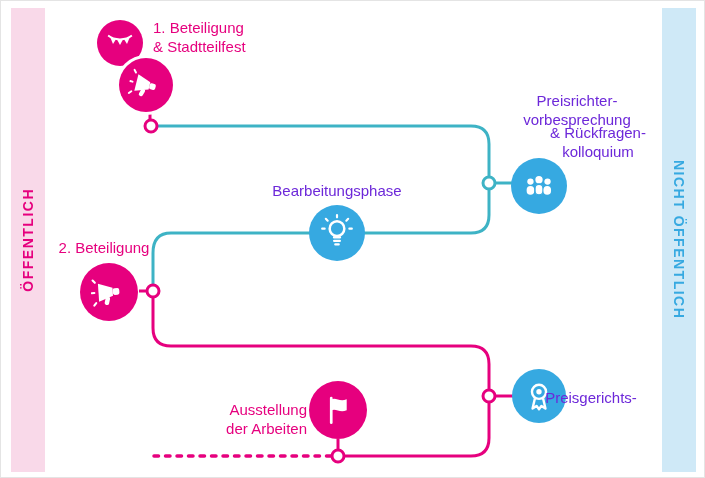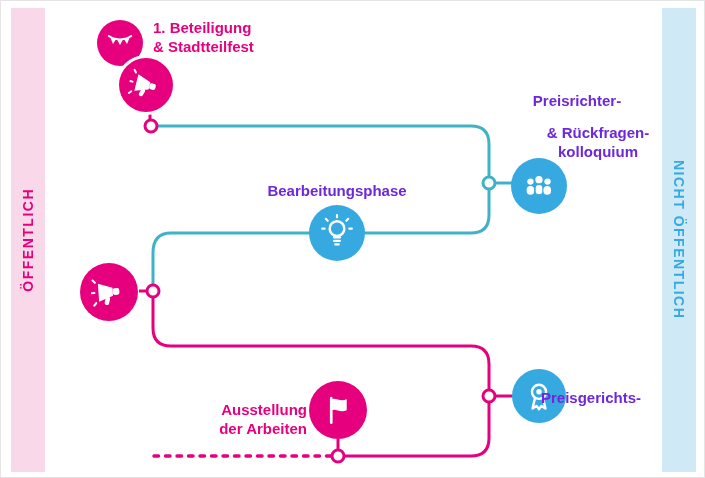--- a/index.html
+++ b/index.html
@@ -17,21 +17,21 @@
   
   .connectors { position:absolute; left:0; top:0; }
 
   
   .circle { position:absolute; border-radius:50%; display:flex; align-items:center; justify-content:center; }
   .pink-circle { background:#e6007e; }
   .blue-circle { background:#36a9e1; }
   .ringed { box-shadow:0 0 0 3px #ffffff; }
 
   
-  .label { position:absolute; font-size:15px; line-height:1.28; font-weight:700; }
+  .label { position:absolute; font-size:15px; line-height:1.28; font-weight:400; }
   .pink-text { color:#e6007e; }
   .blue-text { color:#6d28d9; }
   .t-center { text-align:center; }
   .t-right  { text-align:right; }
   .t-left   { text-align:left; }
 
   .lbl-participation1 { left:152px; top:17px;  width:140px; }
   .lbl-jury-briefing-a{ left:500px; top:90px;  width:152px; }
   .lbl-jury-briefing-b{ left:532px; top:122px; width:130px; }
   .lbl-working-phase  { left:246px; top:180px; width:180px; }
@@ -156,31 +156,35 @@
     </svg>
   </div>
 
   <div class="label pink-text t-left lbl-participation1">
     <div>1. Beteiligung</div>
     <div>&amp; Stadtteilfest</div>
   </div>
 
   <div class="label blue-text t-center lbl-jury-briefing-a">
     <div>Preisrichter-</div>
+    <div>vorbesprechung</div>
   </div>
 
   <div class="label blue-text t-center lbl-jury-briefing-b">
     <div>&amp; Rückfragen-</div>
     <div>kolloquium</div>
   </div>
 
   <div class="label blue-text t-center lbl-working-phase">
     <div>Bearbeitungsphase</div>
   </div>
 
+  <div class="label pink-text t-center lbl-participation2">
+    <div>2. Beteiligung</div>
+  </div>
 
   <div class="label blue-text t-center lbl-jury-session">
     <div>Preisgerichts-</div>
   </div>
 
   <div class="label pink-text t-right lbl-exhibition">
     <div>Ausstellung</div>
     <div>der Arbeiten</div>
   </div>
 

